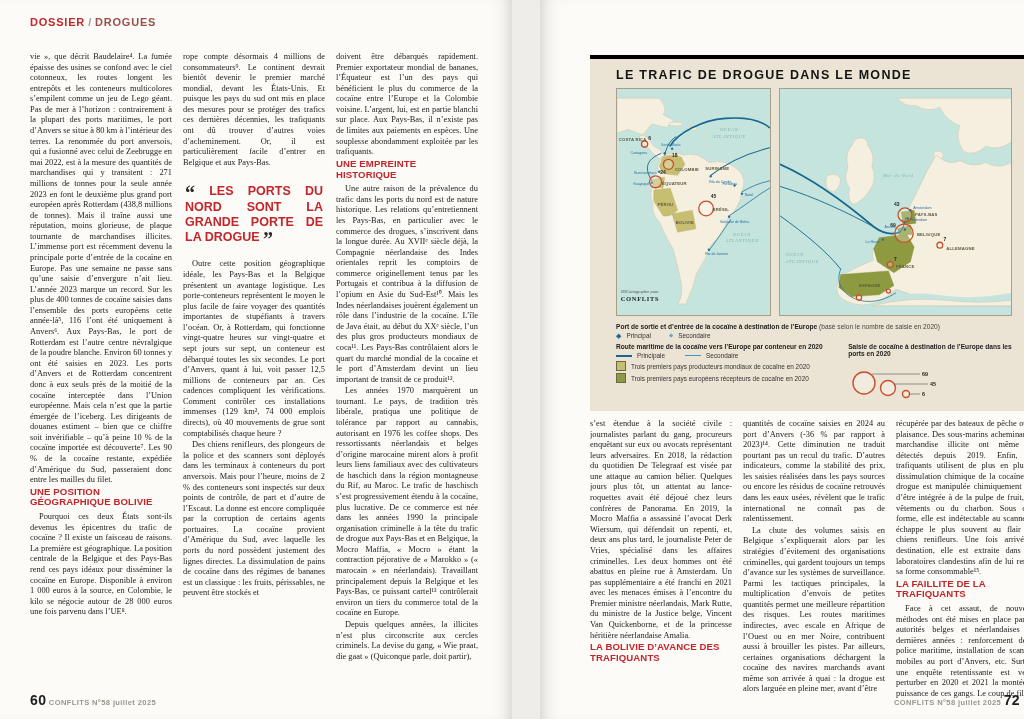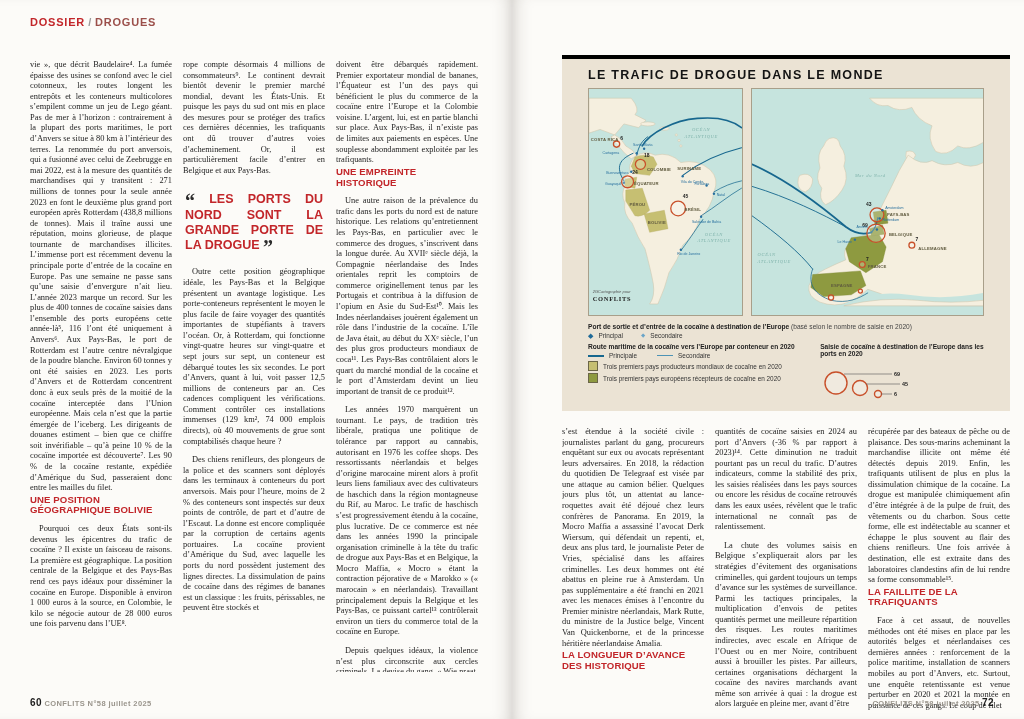--- a/index.html
+++ b/index.html
@@ -1,30 +1,30 @@
 <!DOCTYPE html>
 <html><head>
 <meta charset="utf-8">
 <style>
   html,body{margin:0;padding:0;}
   body{width:1024px;height:719px;background:#efede9;font-family:"Liberation Serif",serif;}
-  .spread{display:flex;width:1024px;height:568px;}
+  .spread{display:flex;width:1024px;height:568px;gap:28px;}
   .page{position:relative;height:719px;box-sizing:border-box;background:#fcfbf8;}
   .page-left{width:512px;padding:16px 34px 0 30px;box-shadow:inset -14px 0 20px -16px rgba(60,50,40,.35);}
   .page-right{width:512px;padding:55px 12px 0 50px;box-shadow:inset 14px 0 20px -16px rgba(60,50,40,.35);}
 
   .kicker{font-family:"Liberation Sans",sans-serif;font-size:11px;font-weight:bold;letter-spacing:.8px;}
   .kicker .k1{color:#c2262a;}
   .kicker .ksep{color:#9c9c9c;padding:0 3px;}
   .kicker .k2{color:#9b4f4a;}
 
   .cols{display:flex;gap:11px;margin-top:24px;height:620px;overflow:hidden;}
   .cols-r{display:flex;gap:11px;margin-top:8px;height:292px;overflow:hidden;}
   .col{width:142px;overflow:hidden;font-size:8.4px;line-height:1.26;text-align:justify;color:#232323;}
-  .col p{margin:8px 0 1px;text-indent:9px;}
+  .col p{margin:0 0 1px;text-indent:9px;}
   .col p.cont{text-indent:0;}
   .sec-h{font-family:"Liberation Sans",sans-serif;font-weight:bold;color:#c2262a;font-size:9.6px;line-height:1.12;margin:0 0 4px;letter-spacing:.1px;text-align:left;}
 
   .pullquote{margin:16px 2px 14px;font-family:"Liberation Sans",sans-serif;font-weight:bold;color:#c2262a;font-size:12.5px;line-height:1.22;}
   .pq-mark{color:#2b2b2b;font-family:"Liberation Serif",serif;font-size:20px;line-height:0;vertical-align:-5px;}
 
   figure.mapfig{margin:0;width:448px;background:#ebe3d4;border-top:4px solid #000000;padding:7px 26px 9px;box-sizing:border-box;}
   .map-title{font-family:"Liberation Sans",sans-serif;font-weight:bold;font-size:12.5px;letter-spacing:1.3px;color:#141414;margin:2px 0 6px;}
   .map-row{display:flex;gap:8px;}
   .map-row svg{display:block;background:#c6e4de;border:1px solid #a89f8a;}
@@ -54,21 +54,21 @@
   .land{fill:#f5efdf;stroke:#cfc6ad;stroke-width:.6;}
   .prod{fill:#c6bf72;stroke:#b5ae62;stroke-width:.4;}
   .recv{fill:#8e9a40;stroke:#7d8836;stroke-width:.4;}
   .rp{fill:none;stroke:#17678e;stroke-linecap:round;}
   .seiz{fill:rgba(255,255,255,.25);stroke:#c8502a;stroke-width:1.4;}
   .pdot{fill:#276f9e;}
 
   .footer{position:absolute;bottom:11px;font-family:"Liberation Sans",sans-serif;font-size:7.5px;font-weight:bold;color:#9a958c;letter-spacing:.4px;}
   .footer-l{left:30px;}
   .footer-r{right:30px;text-align:right;}
-  .footer .pg{color:#1c1c1c;font-size:10px;}
+  .footer .pg{color:#1c1c1c;font-size:14px;}
 </style>
 </head>
 <body>
 
 <div class="spread">
 
   <div class="page page-left">
     <div class="kicker">
       <span class="k1">DOSSIER</span><span class="ksep">/</span><span class="k2">DROGUES</span>
     </div>
@@ -89,21 +89,21 @@
         </div>
         <p>Outre cette position géographique idéale, les Pays-Bas et la Belgique présentent un avantage logistique. Les porte-conteneurs représentent le moyen le plus facile de faire voyager des quantités importantes de stupéfiants à travers l’océan. Or, à Rotterdam, qui fonctionne vingt-quatre heures sur vingt-quatre et sept jours sur sept, un conteneur est débarqué toutes les six secondes. Le port d’Anvers, quant à lui, voit passer 12,5 millions de conteneurs par an. Ces cadences compliquent les vérifications. Comment contrôler ces installations immenses (129 km², 74 000 emplois directs), où 40 mouvements de grue sont comptabilisés chaque heure ?</p>
         <p>Des chiens renifleurs, des plongeurs de la police et des scanners sont déployés dans les terminaux à conteneurs du port anversois. Mais pour l’heure, moins de 2 % des conteneurs sont inspectés sur deux points de contrôle, de part et d’autre de l’Escaut. La donne est encore compliquée par la corruption de certains agents portuaires. La cocaïne provient d’Amérique du Sud, avec laquelle les ports du nord possèdent justement des lignes directes. La dissimulation de pains de cocaïne dans des régimes de bananes est un classique : les fruits, périssables, ne peuvent être stockés et</p>
       </div>
 
       <div class="col">
         <p class="cont">doivent être débarqués rapidement. Premier exportateur mondial de bananes, l’Équateur est l’un des pays qui bénéficient le plus du commerce de la cocaïne entre l’Europe et la Colombie voisine. L’argent, lui, est en partie blanchi sur place. Aux Pays-Bas, il n’existe pas de limites aux paiements en espèces. Une souplesse abondamment exploitée par les trafiquants.</p>
         <h3 class="sec-h">UNE EMPREINTE HISTORIQUE</h3>
         <p>Une autre raison de la prévalence du trafic dans les ports du nord est de nature historique. Les relations qu’entretiennent les Pays-Bas, en particulier avec le commerce des drogues, s’inscrivent dans la longue durée. Au XVIIᵉ siècle déjà, la Compagnie néerlandaise des Indes orientales reprit les comptoirs de commerce originellement tenus par les Portugais et contribua à la diffusion de l’opium en Asie du Sud-Est¹⁰. Mais les Indes néerlandaises jouèrent également un rôle dans l’industrie de la cocaïne. L’île de Java était, au début du XXᵉ siècle, l’un des plus gros producteurs mondiaux de coca¹¹. Les Pays-Bas contrôlaient alors le quart du marché mondial de la cocaïne et le port d’Amsterdam devint un lieu important de transit de ce produit¹².</p>
         <p>Les années 1970 marquèrent un tournant. Le pays, de tradition très libérale, pratiqua une politique de tolérance par rapport au cannabis, autorisant en 1976 les coffee shops. Des ressortissants néerlandais et belges d’origine marocaine mirent alors à profit leurs liens familiaux avec des cultivateurs de haschich dans la région montagneuse du Rif, au Maroc. Le trafic de haschisch s’est progressivement étendu à la cocaïne, plus lucrative. De ce commerce est née dans les années 1990 la principale organisation criminelle à la tête du trafic de drogue aux Pays-Bas et en Belgique, la Mocro Maffia, « Mocro » étant la contraction péjorative de « Marokko » (« marocain » en néerlandais). Travaillant principalement depuis la Belgique et les Pays-Bas, ce puissant cartel¹³ contrôlerait environ un tiers du commerce total de la cocaïne en Europe.</p>
-        <p>Depuis quelques idéaux, la violence n’est plus circonscrite aux cercles criminels. La devise du gang, « Wie praat, die gaat » (Quiconque parle, doit partir),</p>
+        <p>Depuis quelques années, la illicites n’est plus circonscrite aux cercles criminels. La devise du gang, « Wie praat, die gaat » (Quiconque parle, doit partir),</p>
       </div>
     </div>
 
     <div class="footer footer-l">
       <span class="pg">60</span>
       <span>CONFLITS N°58 juillet 2025</span>
     </div>
   </div>
 
   <div class="page page-right">
@@ -280,21 +280,21 @@
               <text class="num" x="74" y="39">6</text>
             </svg>
           </div>
         </div>
       </div>
     </figure>
 
     <div class="cols-r">
       <div class="col">
         <p class="cont">s’est étendue à la société civile : journalistes parlant du gang, procureurs enquêtant sur eux ou avocats représentant leurs adversaires. En 2018, la rédaction du quotidien De Telegraaf est visée par une attaque au camion bélier. Quelques jours plus tôt, un attentat au lance-roquettes avait été déjoué chez leurs confrères de Panorama. En 2019, la Mocro Maffia a assassiné l’avocat Derk Wiersum, qui défendait un repenti, et, deux ans plus tard, le journaliste Peter de Vries, spécialisé dans les affaires criminelles. Les deux hommes ont été abattus en pleine rue à Amsterdam. Un pas supplémentaire a été franchi en 2021 avec les menaces émises à l’encontre du Premier ministre néerlandais, Mark Rutte, du ministre de la Justice belge, Vincent Van Quickenborne, et de la princesse héritière néerlandaise Amalia.</p>
-        <h3 class="sec-h">LA LONGUEUR D’AVANCE DES HISTORIQUE</h3>
+        <h3 class="sec-h">LA BOLIVIE D’AVANCE DES TRAFIQUANTS</h3>
       </div>
       <div class="col">
         <p class="cont">quantités de cocaïne saisies en 2024 au port d’Anvers (-36 % par rapport à 2023)¹⁴. Cette diminution ne traduit pourtant pas un recul du trafic. D’autres indicateurs, comme la stabilité des prix, les saisies réalisées dans les pays sources ou encore les résidus de cocaïne retrouvés dans les eaux usées, révèlent que le trafic international ne connaît pas de ralentissement.</p>
         <p>La chute des volumes saisis en Belgique s’expliquerait alors par les stratégies d’évitement des organisations criminelles, qui gardent toujours un temps d’avance sur les systèmes de surveillance. Parmi les tactiques principales, la multiplication d’envois de petites quantités permet une meilleure répartition des risques. Les routes maritimes indirectes, avec escale en Afrique de l’Ouest ou en mer Noire, contribuent aussi à brouiller les pistes. Par ailleurs, certaines organisations déchargent la cocaïne des navires marchands avant même son arrivée à quai : la drogue est alors larguée en pleine mer, avant d’être</p>
       </div>
       <div class="col">
         <p class="cont">récupérée par des bateaux de pêche ou de plaisance. Des sous-marins acheminant la marchandise illicite ont même été détectés depuis 2019. Enfin, les trafiquants utilisent de plus en plus la dissimulation chimique de la cocaïne. La drogue est manipulée chimiquement afin d’être intégrée à de la pulpe de fruit, des vêtements ou du charbon. Sous cette forme, elle est indétectable au scanner et échappe le plus souvent au flair des chiens renifleurs. Une fois arrivée à destination, elle est extraite dans des laboratoires clandestins afin de lui rendre sa forme consommable¹⁵.</p>
         <h3 class="sec-h">LA FAILLITE DE LA TRAFIQUANTS</h3>
         <p>Face à cet assaut, de nouvelles méthodes ont été mises en place par les autorités belges et néerlandaises ces dernières années : renforcement de la police maritime, installation de scanners mobiles au port d’Anvers, etc. Surtout, une enquête retentissante est venue perturber en 2020 et 2021 la montée en puissance de ces gangs. Le coup de filet</p>
       </div>

